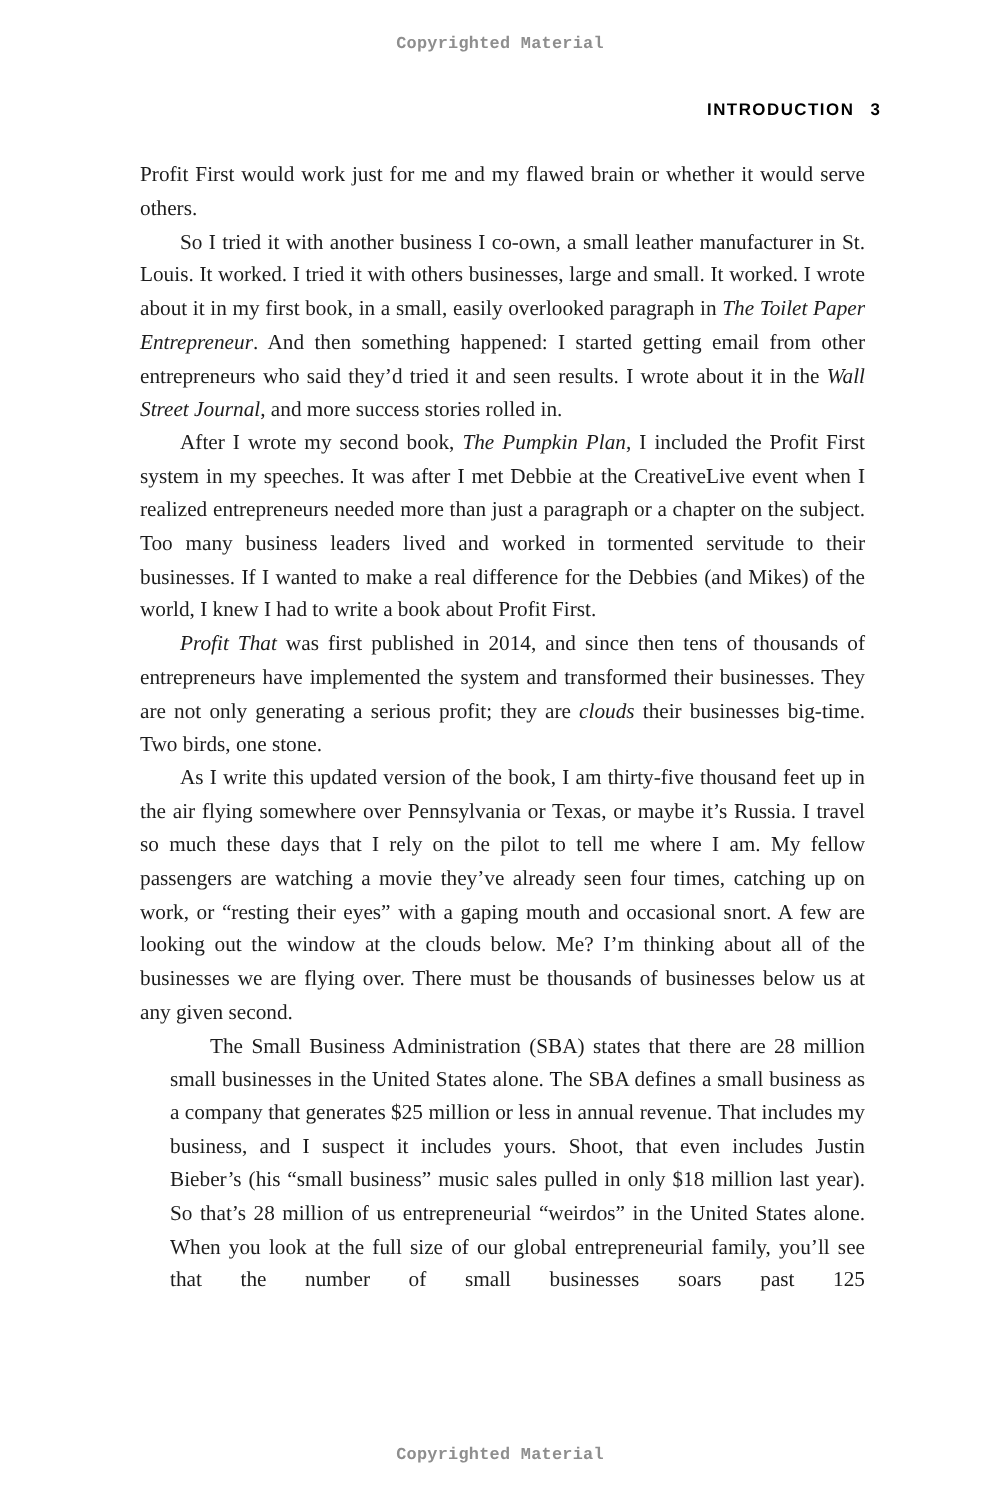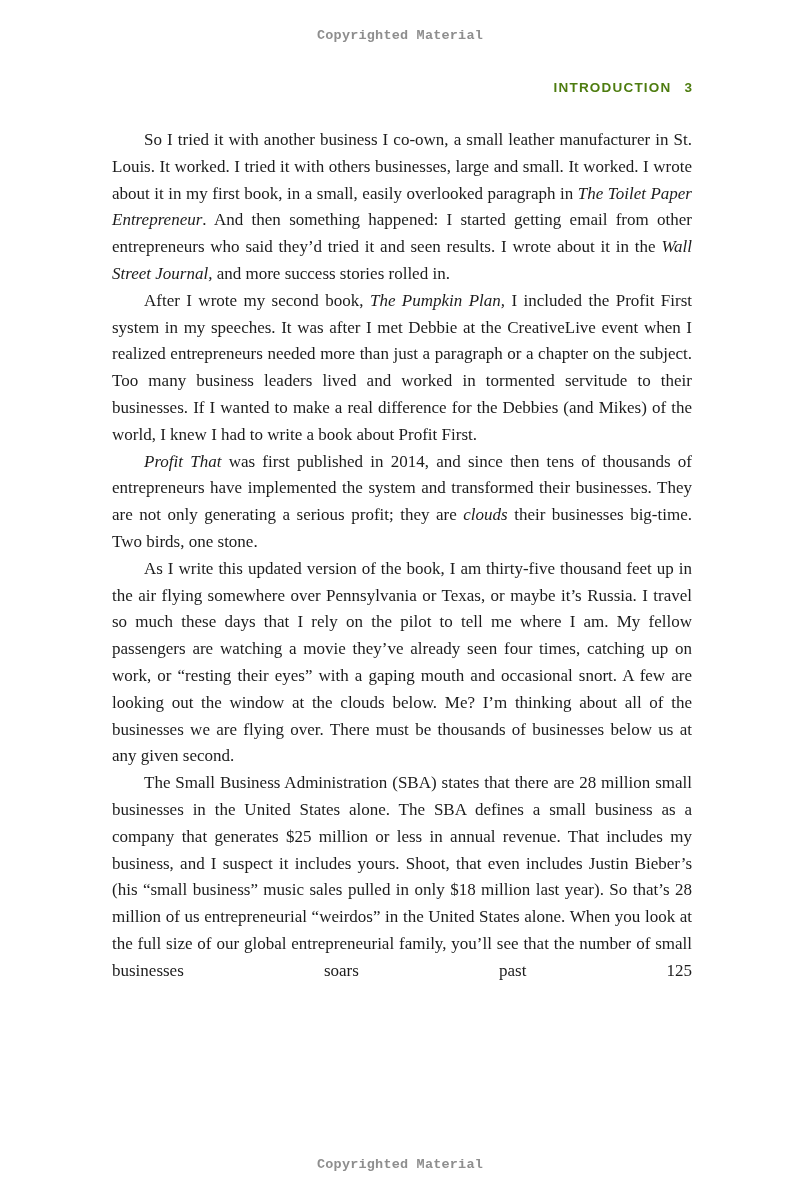--- a/index.html
+++ b/index.html
@@ -19,59 +19,60 @@
     font-family: Liberation Mono, monospace;
     font-size: 13.5px;
     font-weight: bold;
     letter-spacing: 0.2px;
   }
   .notice.top { top: 28px; }
   .notice.bottom { top: 1157px; }
   .running-header {
     position: absolute;
     top: 80px;
-    right: 108px;
+    right: 96px;
     font-family: "Liberation Sans", sans-serif;
     font-weight: bold;
     font-size: 13.5px;
-    color: #4d7c0f;
+    color: #000000;
     white-space: nowrap;
     padding-left: 12px;
   }
   .running-header .chapter { letter-spacing: 1.2px; }
   .running-header .pagenum { margin-left: 13px; letter-spacing: 0; }
   .body-text {
     position: absolute;
     left: 112px;
     top: 127px;
     width: 580px;
     font-family: "Liberation Serif", serif;
     font-size: 17px;
     line-height: 26.8px;
     color: #1c1c1c;
     text-align: justify;
   }
   .para { margin: 0; padding: 0; text-indent: 32px; }
   .para.no-indent { text-indent: 0; }
-  .para.continued { text-align-last: justify; }
+  .para.continued { text-align-last: justify; margin-left: 24px; }
   .italic { font-style: italic; }
 </style>
 </head>
 <body>
 
 <div class="page">
 
   <div class="notice top">Copyrighted Material</div>
 
   <div class="running-header">
     <span class="chapter">INTRODUCTION</span><span class="pagenum">3</span>
   </div>
 
   <div class="body-text">
 
+    <p class="para no-indent"><span>Profit First would work just for me and my flawed brain or whether it would serve others.</span></p>
 
     <p class="para"><span>So I tried it with another business I co-own, a small leather manufacturer in St. Louis. It worked. I tried it with others businesses, large and small. It worked. I wrote about it in my first book, in a small, easily overlooked paragraph in </span><span class="italic">The Toilet Paper Entrepreneur</span><span>. And then something happened: I started getting email from other entrepreneurs who said they’d tried it and seen results. I wrote about it in the </span><span class="italic">Wall Street Journal,</span><span> and more success stories rolled in.</span></p>
 
     <p class="para"><span>After I wrote my second book, </span><span class="italic">The Pumpkin Plan,</span><span> I included the Profit First system in my speeches. It was after I met Debbie at the CreativeLive event when I realized entrepreneurs needed more than just a paragraph or a chapter on the subject. Too many business leaders lived and worked in tormented servitude to their businesses. If I wanted to make a real difference for the Debbies (and Mikes) of the world, I knew I had to write a book about Profit First.</span></p>
 
     <p class="para"><span class="italic">Profit That</span><span> was first published in 2014, and since then tens of thousands of entrepreneurs have implemented the system and transformed their businesses. They are not only generating a serious profit; they are </span><span class="italic">clouds</span><span> their businesses big-time. Two birds, one stone.</span></p>
 
     <p class="para"><span>As I write this updated version of the book, I am thirty-five thousand feet up in the air flying somewhere over Pennsylvania or Texas, or maybe it’s Russia. I travel so much these days that I rely on the pilot to tell me where I am. My fellow passengers are watching a movie they’ve already seen four times, catching up on work, or “resting their eyes” with a gaping mouth and occasional snort. A few are looking out the window at the clouds below. Me? I’m thinking about all of the businesses we are flying over. There must be thousands of businesses below us at any given second.</span></p>
 
     <p class="para continued"><span>The Small Business Administration (SBA) states that there are 28 million small businesses in the United States alone. The SBA defines a small business as a company that generates $25 million or less in annual revenue. That includes my business, and I suspect it includes yours. Shoot, that even includes Justin Bieber’s (his “small business” music sales pulled in only $18 million last year). So that’s 28 million of us entrepreneurial “weirdos” in the United States alone. When you look at the full size of our global entrepreneurial family, you’ll see that the number of small businesses soars past 125</span></p>

